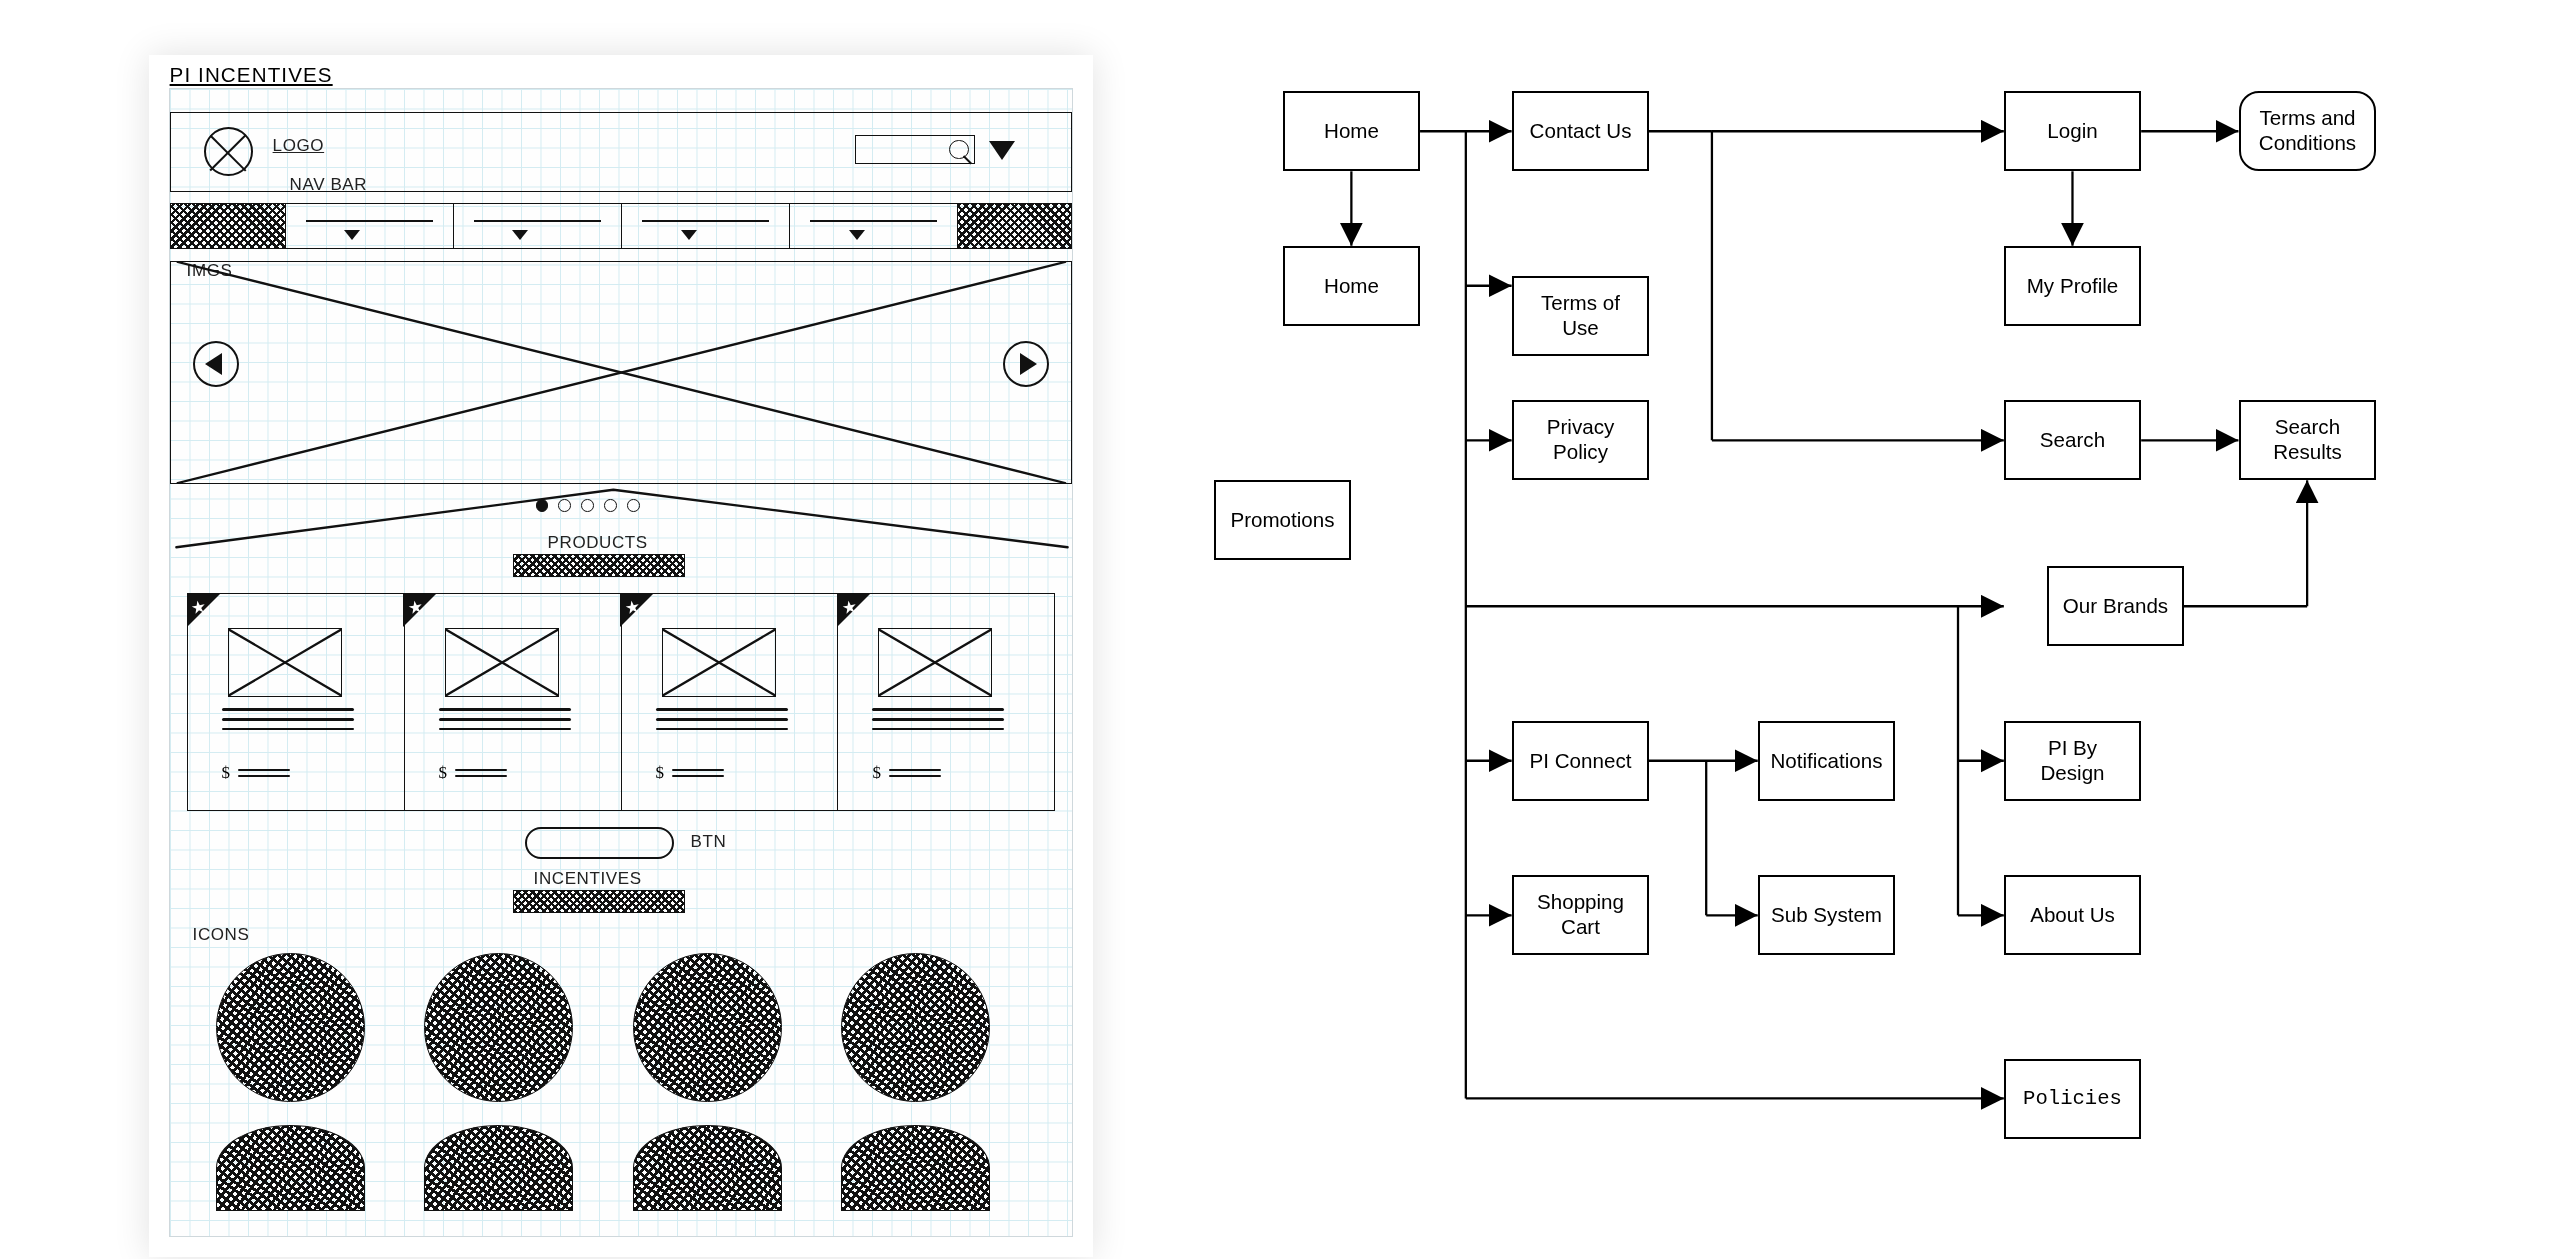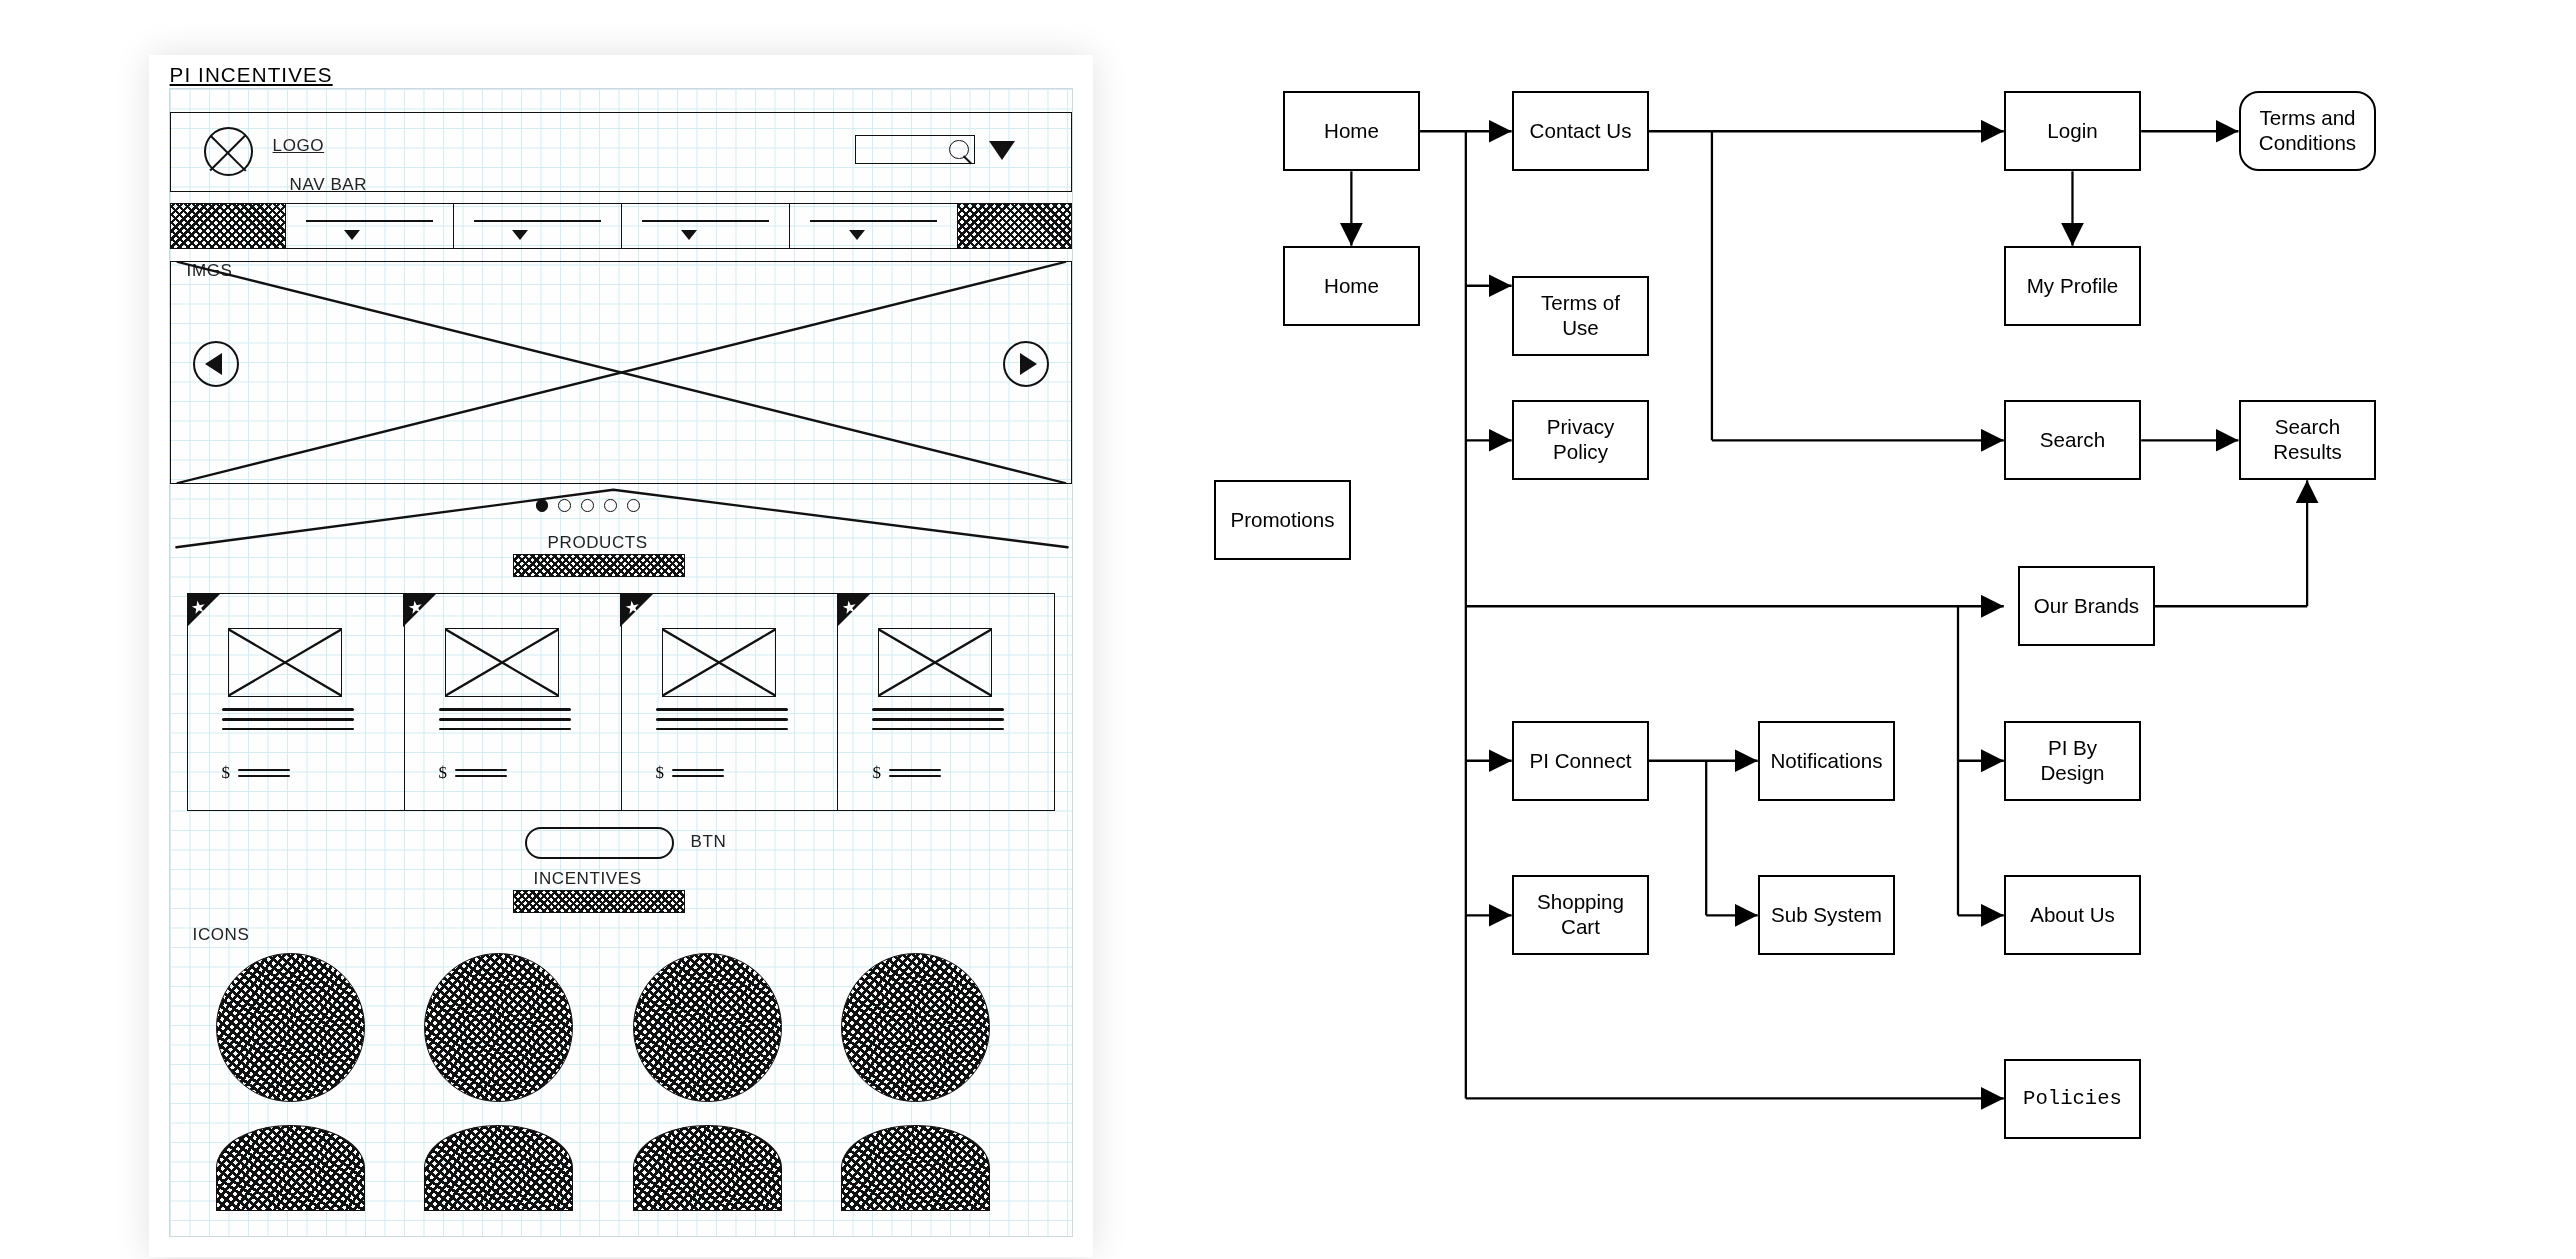--- a/index.html
+++ b/index.html
@@ -450,21 +450,21 @@
       </div>
   <div class="node" style="left:790px;top:17px;">
         <span>Login</span>
       </div>
   <div class="node" style="left:790px;top:172px;">
         <span>My Profile</span>
       </div>
   <div class="node" style="left:790px;top:326px;">
         <span>Search</span>
       </div>
-  <div class="node" style="left:804px;top:492px;align-items:center;">
+  <div class="node" style="left:833px;top:492px;align-items:center;">
         <span>Our Brands</span>
       </div>
   <div class="node" style="left:790px;top:647px;">
         <span>PI By Design</span>
       </div>
   <div class="node" style="left:790px;top:801px;">
         <span>About Us</span>
       </div>
   <div class="node" style="left:790px;top:985px;font-family:Liberation Mono, monospace;">
         <span>Policies</span>

